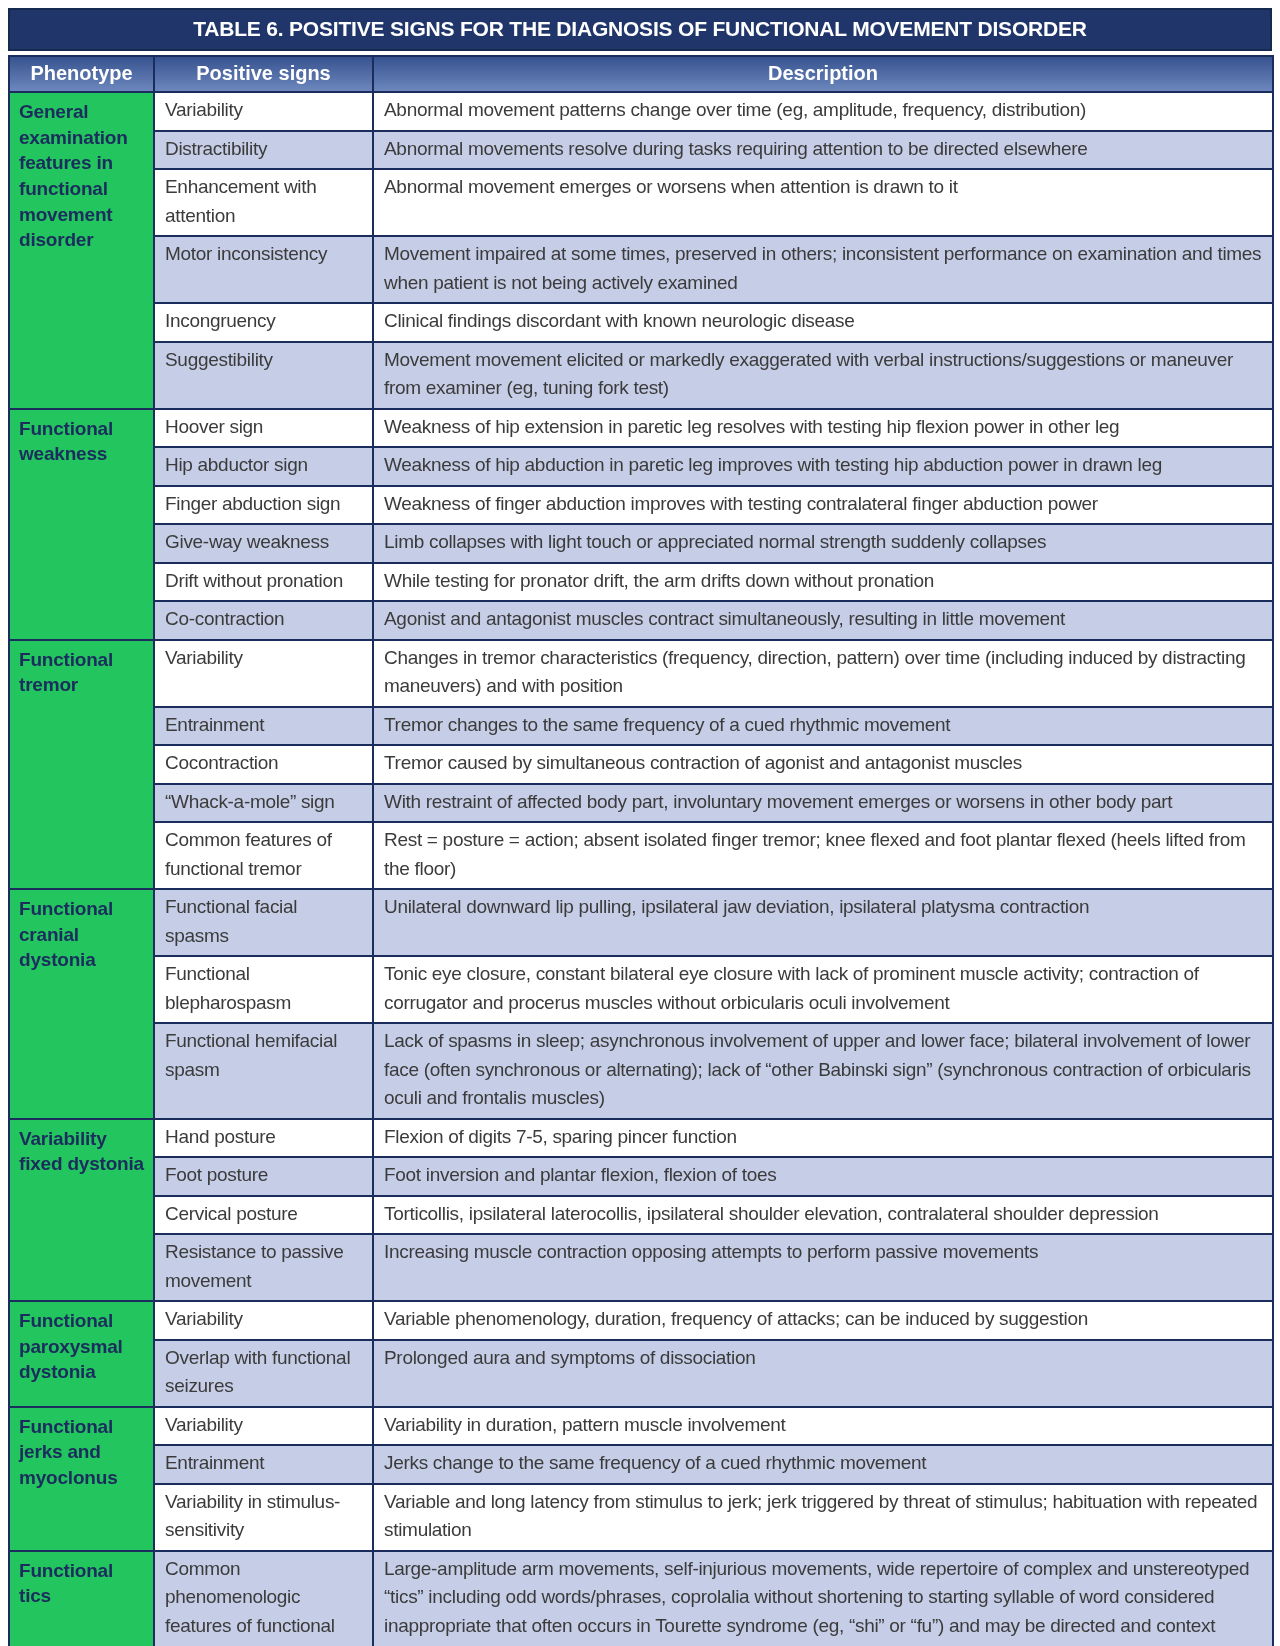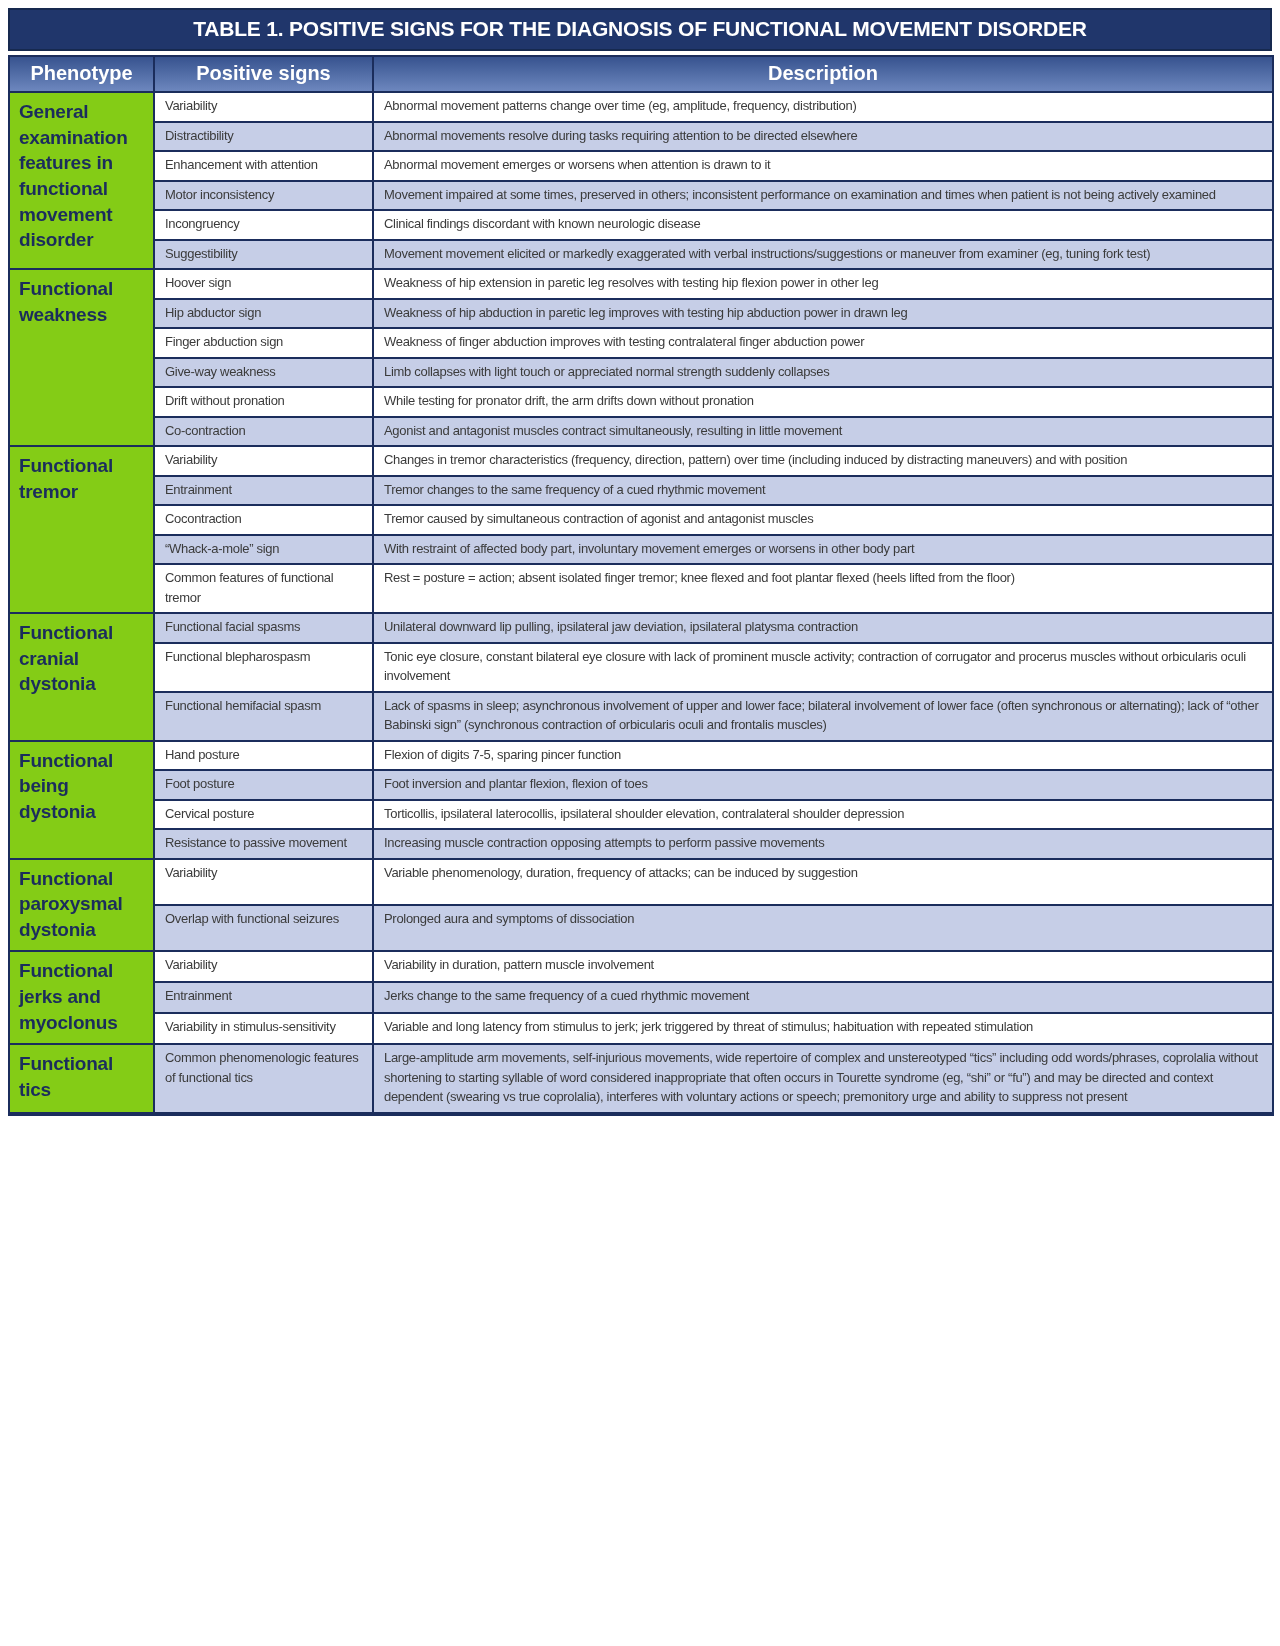--- a/index.html
+++ b/index.html
@@ -40,45 +40,45 @@
     font-size: 20px;
     font-weight: bold;
     text-align: center;
     padding: 5px 4px 6px 4px;
     margin-top: 8px;
   }
   col.c-phen { width: 145px; }
   col.c-sign { width: 219px; }
   col.c-desc { width: 900px; }
   td.phenotype {
-    background: #84cc16;
+    background: #22c55e;
     color: #1b2d5c;
     font-weight: bold;
     font-size: 19px;
     line-height: 1.35;
-    padding: 6px 6px 8px 9px;
+    padding: 6px 6px 0 9px;
     letter-spacing: -0.2px;
   }
   td.sign, td.desc {
     color: #3b3b3b;
-    font-size: 13px;
+    font-size: 19px;
     line-height: 1.5;
     padding: 3px 8px 5px 10px;
     letter-spacing: -0.3px;
   }
   tbody tr:nth-child(odd) td.sign,
   tbody tr:nth-child(odd) td.desc { background: #ffffff; }
   tbody tr:nth-child(even) td.sign,
   tbody tr:nth-child(even) td.desc { background: #c6cee7; }
 </style>
 </head>
 <body>
 
 <div class="page">
-  <div class="title-bar">TABLE 1. POSITIVE SIGNS FOR THE DIAGNOSIS OF FUNCTIONAL MOVEMENT DISORDER</div>
+  <div class="title-bar">TABLE 6. POSITIVE SIGNS FOR THE DIAGNOSIS OF FUNCTIONAL MOVEMENT DISORDER</div>
   <div class="title-gap"></div>
   <table class="sign-table">
     <colgroup>
       <col class="c-phen">
         <col class="c-sign">
         <col class="c-desc">
     </colgroup>
     <thead>
       <tr>
         <th>Phenotype</th>
@@ -170,21 +170,21 @@
       <tr>
         <td class="sign">Functional blepharospasm</td>
         <td class="desc">Tonic eye closure, constant bilateral eye closure with lack of prominent muscle activity; contraction of corrugator and procerus muscles without orbicularis oculi involvement</td>
       </tr>
       <tr>
         <td class="sign">Functional hemifacial spasm</td>
         <td class="desc">Lack of spasms in sleep; asynchronous involvement of upper and lower face; bilateral involvement of lower face (often synchronous or alternating); lack of “other Babinski sign” (synchronous contraction of orbicularis oculi and frontalis muscles)</td>
       </tr>
 
       <tr>
-        <td class="phenotype" rowspan="4">Functional being dystonia</td>
+        <td class="phenotype" rowspan="4">Variability fixed dystonia</td>
         <td class="sign">Hand posture</td>
         <td class="desc">Flexion of digits 7-5, sparing pincer function</td>
       </tr>
       <tr>
         <td class="sign">Foot posture</td>
         <td class="desc">Foot inversion and plantar flexion, flexion of toes</td>
       </tr>
       <tr>
         <td class="sign">Cervical posture</td>
         <td class="desc">Torticollis, ipsilateral laterocollis, ipsilateral shoulder elevation, contralateral shoulder depression</td>

